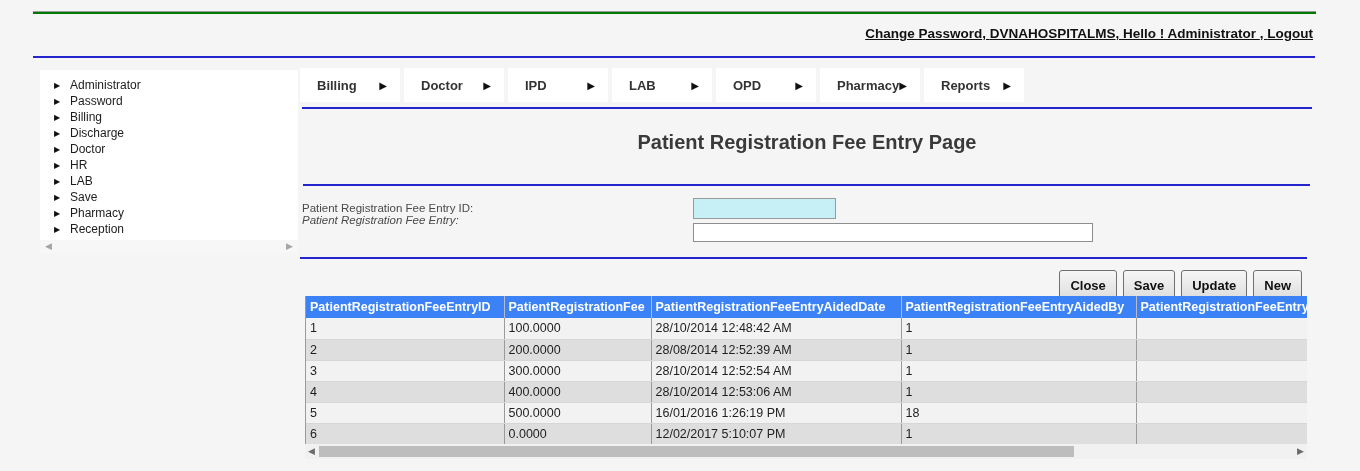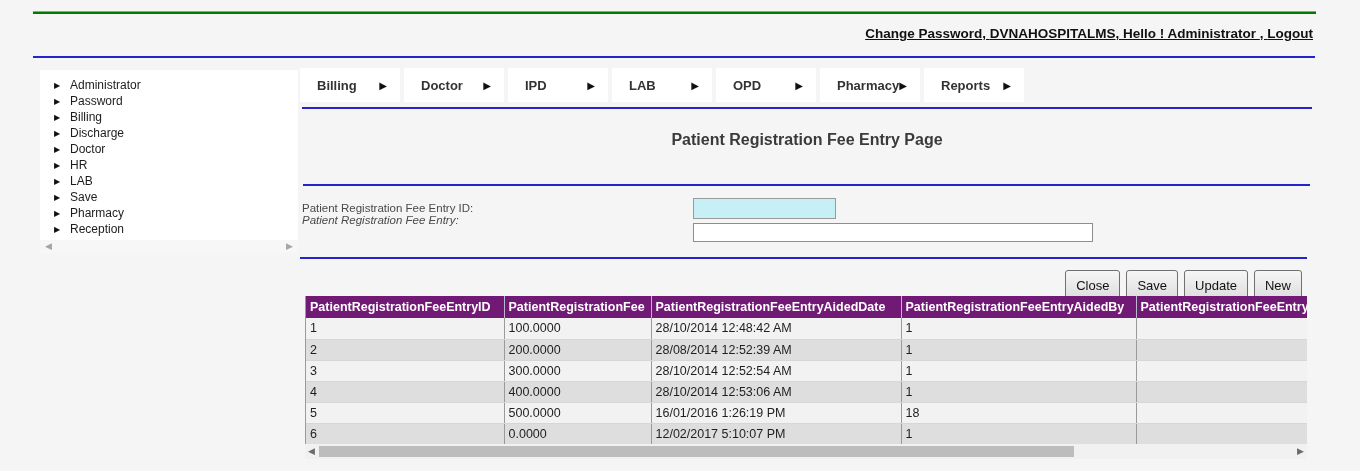--- a/index.html
+++ b/index.html
@@ -27,37 +27,37 @@
   .side-scroll .sarr { position:absolute; top:0; font-size:9px; color:#a5a5a5; line-height:13px; cursor:pointer; }
   .side-scroll .sarr.l { left:5px; } .side-scroll .sarr.r { right:5px; }
 
   
   .menubar { left:300px; top:68px; display:flex; }
   .menu-item { width:100px; height:34px; background:#ffffff; margin-right:4px; display:flex; align-items:center; justify-content:space-between; padding:0 13px 0 17px; cursor:pointer; }
   .menu-item .mlabel { font-size:13px; font-weight:bold; color:#333; }
   .menu-item .marrow { font-size:10px; color:#111; }
 
   
-  .page-title { top:131px; left:302px; width:1010px; text-align:center; font-size:16px; font-weight:bold; color:#3a3a3a; }
+  .page-title { top:131px; left:302px; width:1010px; text-align:center; font-size:20px; font-weight:bold; color:#3a3a3a; }
 
   
   .flabel { font-size:11.5px; color:#4a4a4a; text-align:left; left:302px; width:386px; }
   .fl-1 { top:202px; } .fl-2 { top:214px;font-style:italic; }
   .finput { border:1px solid #8e8e8e; font-size:12px; padding:1px 4px; font-family:"Liberation Sans", sans-serif; }
   .fi-1 { left:693px; top:198px; width:143px; height:21px; background:#c6f0f6; border-color:#9a9a9a; }
   .fi-2 { left:693px; top:223px; width:400px; height:19px; background:#ffffff; }
 
   
   .btnrow { left:305px; top:270px; width:997px; display:flex; justify-content:flex-end; gap:6px; }
-  .btn { height:31px; padding:0 10px; font-size:13px; font-weight:normal; color:#111; background:linear-gradient(#f6f6f6,#dcdcdc); border:1px solid #707070; border-radius:3px; font-family:"Liberation Sans", sans-serif; cursor:pointer; }
+  .btn { height:31px; padding:0 10px; font-size:13px; font-weight:bold; color:#111; background:linear-gradient(#f6f6f6,#dcdcdc); border:1px solid #707070; border-radius:3px; font-family:"Liberation Sans", sans-serif; cursor:pointer; }
 
   
   .grid-wrap { left:305px; top:296px; width:1002px; height:148px; overflow:hidden; border-left:1px solid #9a9a9a; }
   table.grid { border-collapse:collapse; table-layout:fixed; width:1210px; }
-  .grid th { background:#701a75; color:#ffffff; font-size:12.5px; font-weight:bold; text-align:left; height:22px; padding:0 4px; border-right:1px solid #b8b8cf; white-space:nowrap; overflow:hidden; }
+  .grid th { background:#3b82f6; color:#ffffff; font-size:12.5px; font-weight:bold; text-align:left; height:22px; padding:0 4px; border-right:1px solid #b8b8cf; white-space:nowrap; overflow:hidden; }
   .grid td { font-size:12.5px; color:#1f1f1f; height:21px; padding:0 4px; border-right:1px solid #9a9a9a; border-bottom:1px solid #d6d6d6; white-space:nowrap; overflow:hidden; }
   .grid tr.odd  td { background:#f2f2f2; }
   .grid tr.even td { background:#dedede; }
   .c0{width:198px;} .c1{width:147px;} .c2{width:250px;} .c3{width:235px;} .c4{width:380px;}
 
   
   .hscroll { left:305px; top:444px; width:1002px; height:15px; background:#f1f1f1; }
   .hscroll .harr { position:absolute; top:0; font-size:9px; color:#6b6b6b; line-height:15px; cursor:pointer; }
   .hscroll .harr.l { left:3px; } .hscroll .harr.r { right:3px; }
   .hscroll .thumb { position:absolute; left:14px; top:2px; width:755px; height:11px; background:#bdbdbd; cursor:grab; }

